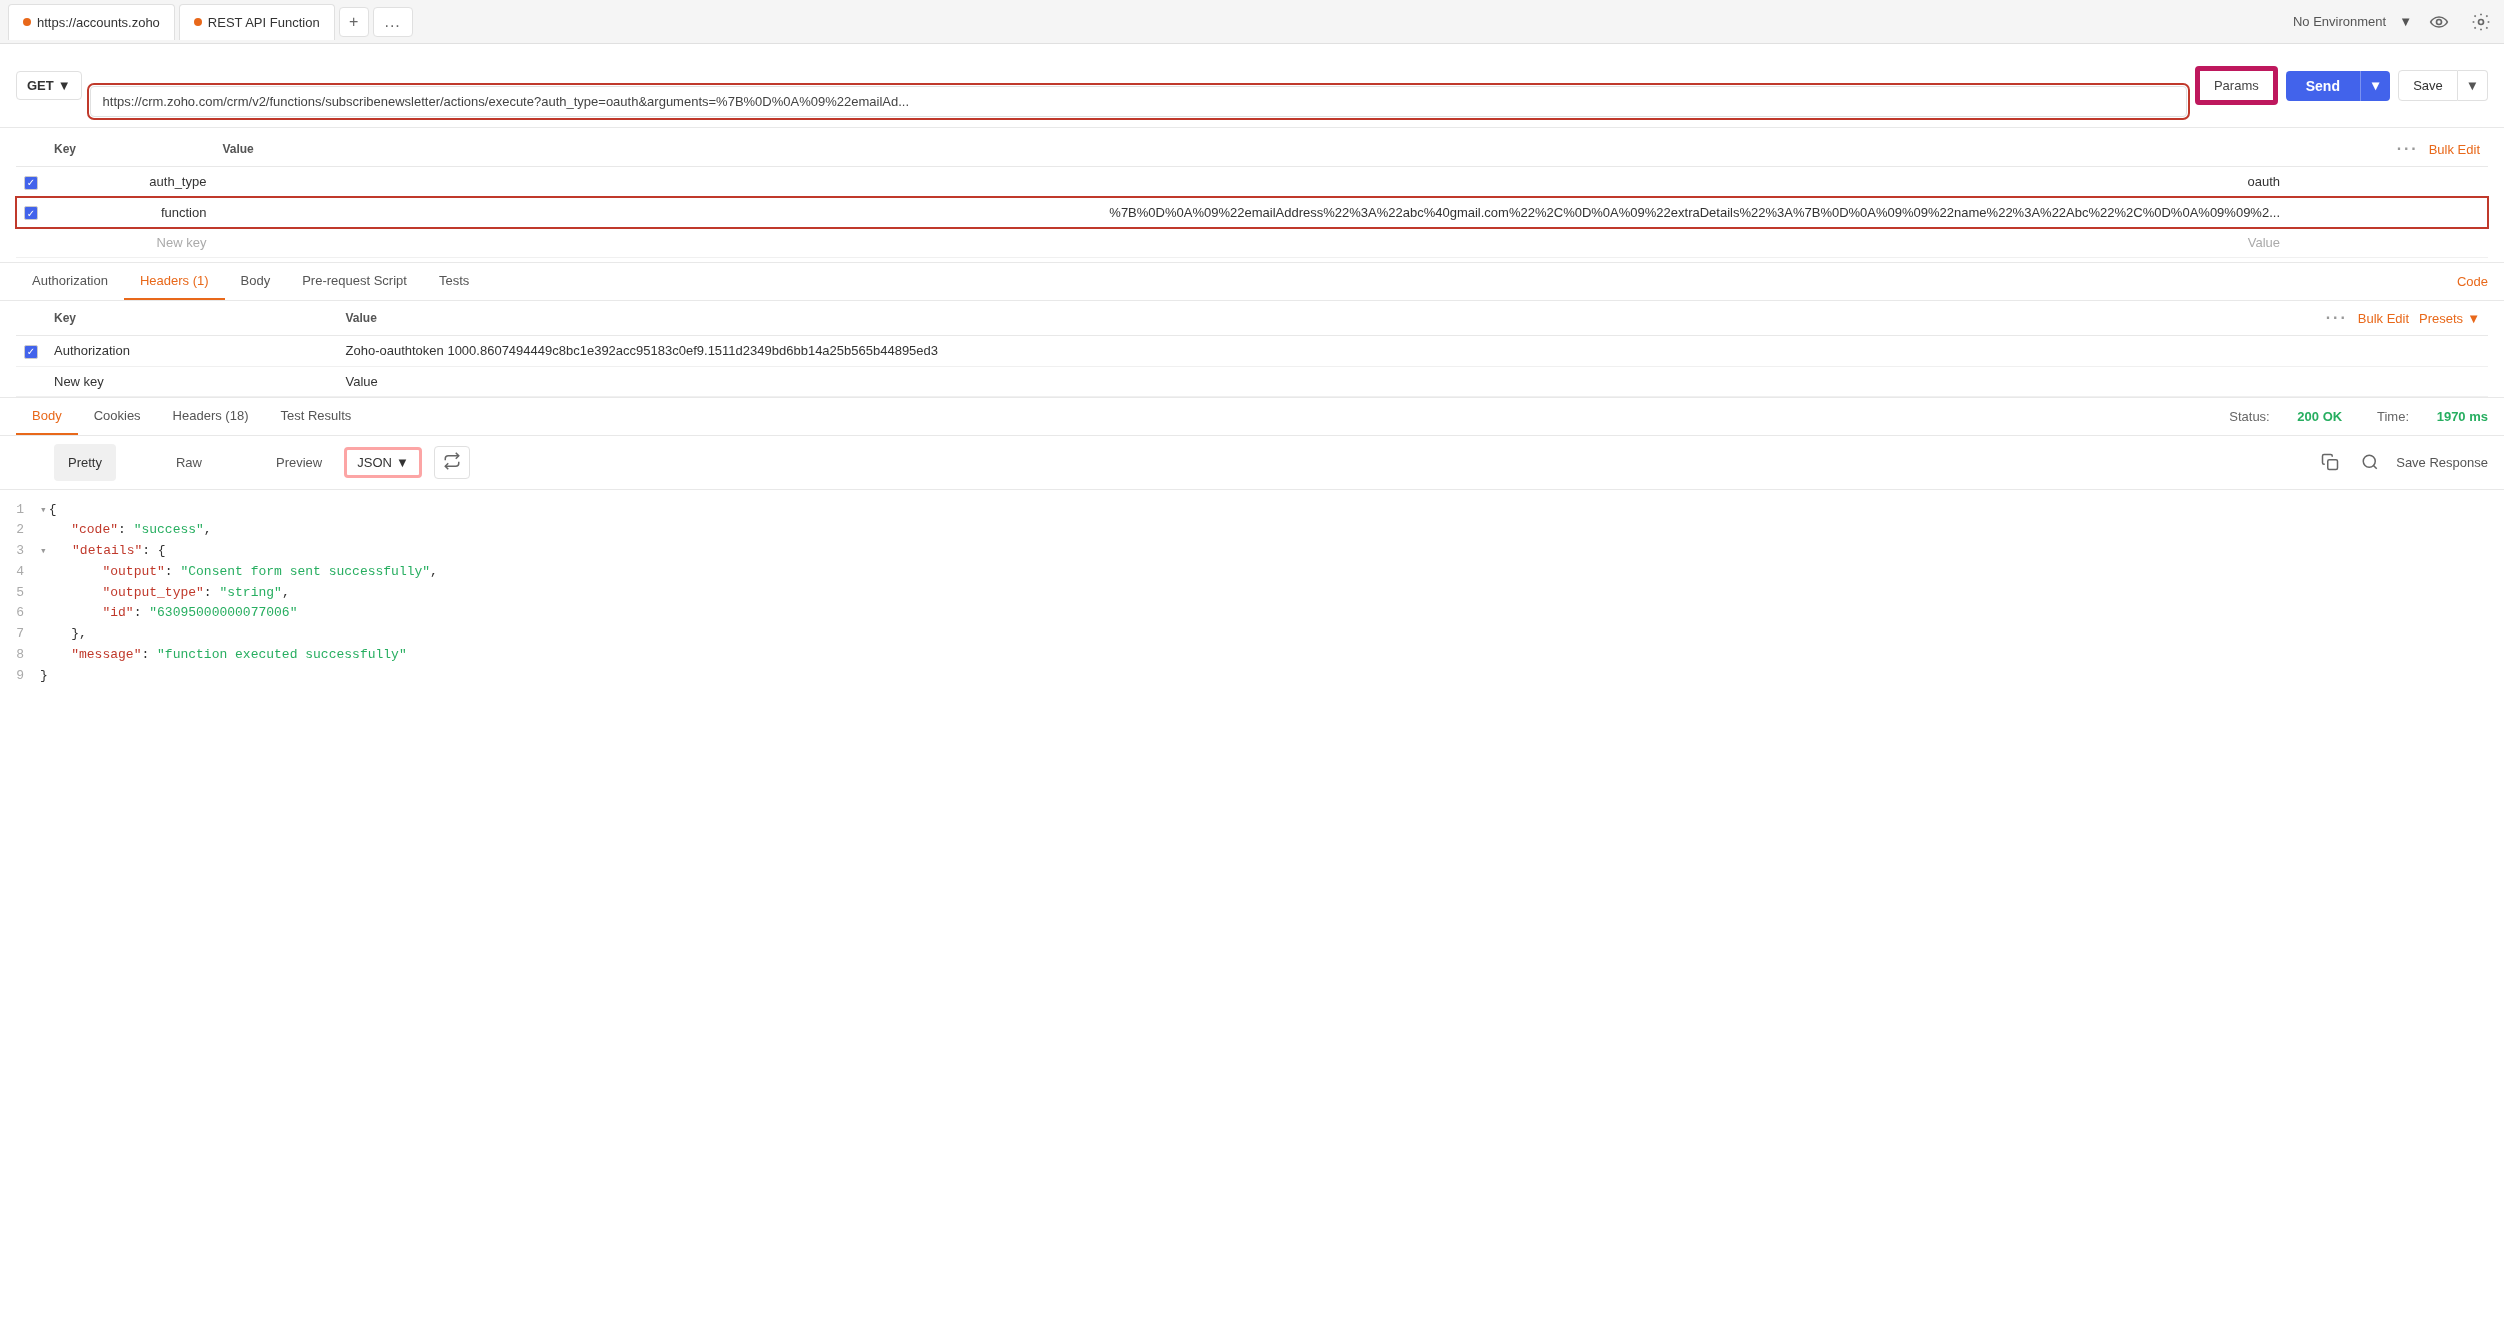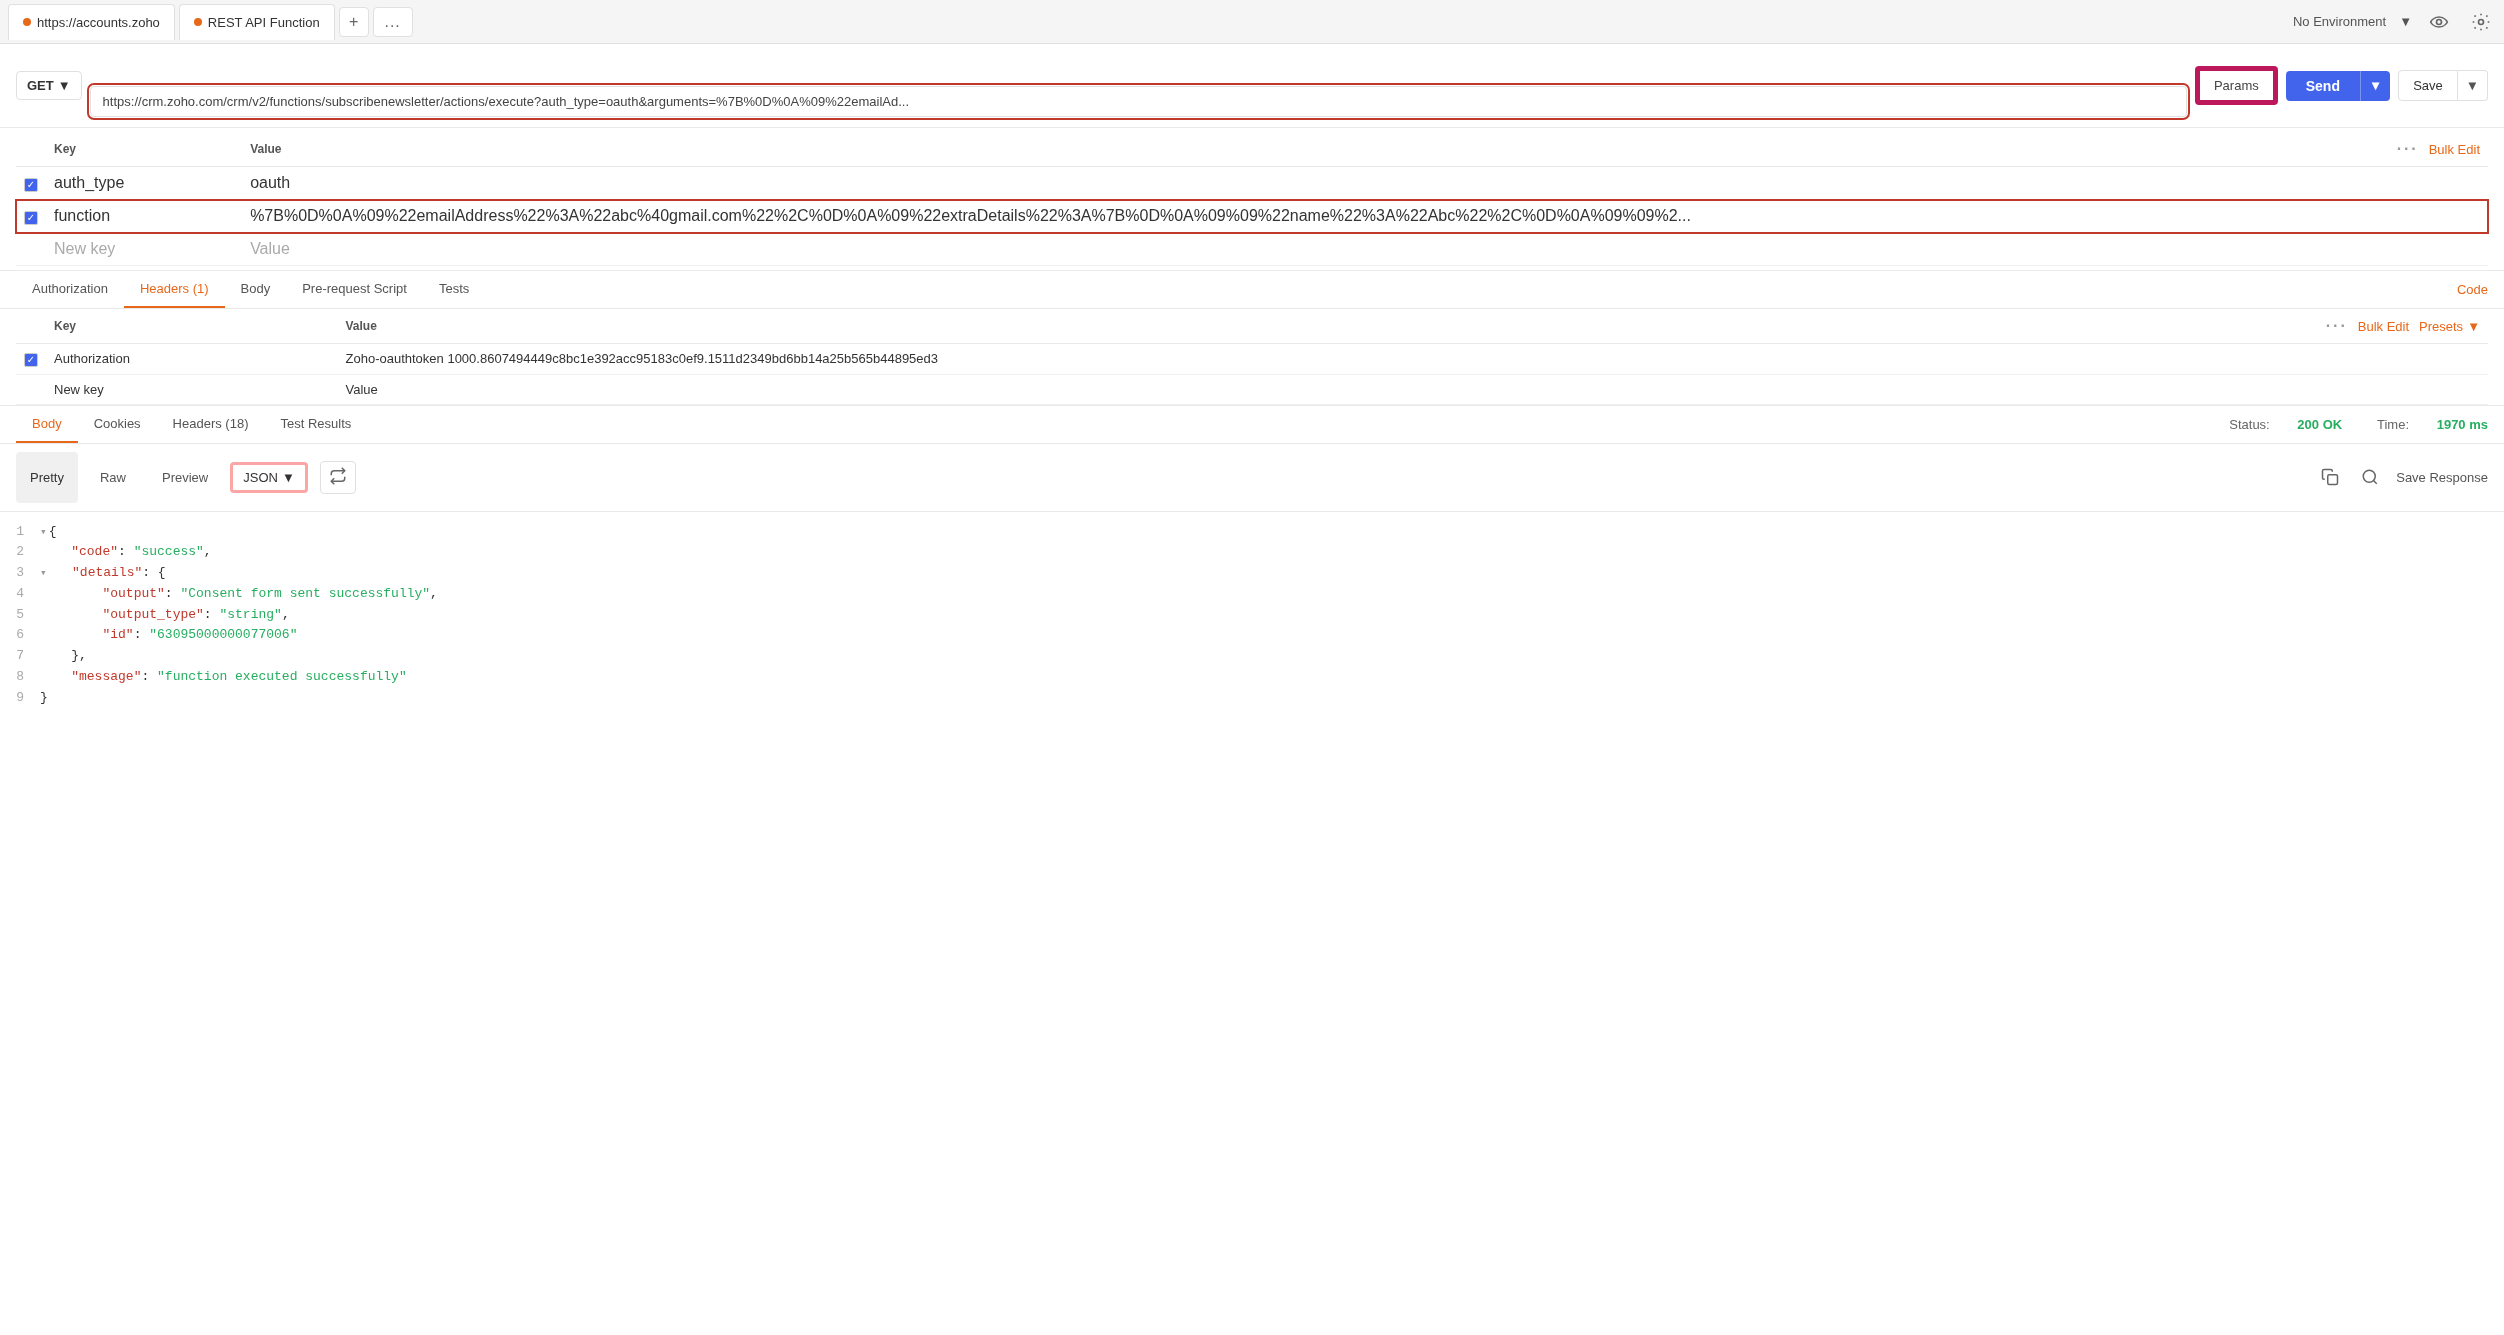--- a/index.html
+++ b/index.html
@@ -177,24 +177,25 @@
     .params-table th {
       text-align: left;
       font-weight: 600;
       font-size: 12px;
       color: #555;
       padding: 8px 8px;
       border-bottom: 1px solid #e8e8e8;
     }
     .params-table td {
       padding: 7px 8px;
-      font-size: 16px;
+      font-size: 13px;
       color: #333;
       border-bottom: 1px solid #f0f0f0;
       vertical-align: middle;
+      text-align: right;
     }
     .check-cell { width: 30px; }
     .params-table .new-key { color: #aaa; }
     .bulk-edit-btn {
       color: #e8681a;
       background: none;
       border: none;
       font-size: 13px;
       cursor: pointer;
       font-weight: 500;
@@ -310,25 +311,26 @@
 
     
     .response-body-toolbar {
       display: flex;
       align-items: center;
       padding: 8px 16px;
       border-bottom: 1px solid #e8e8e8;
       gap: 8px;
     }
     .body-tab {
-      padding: 18px 14px;
-      font-size: 13px;
-      color: #555;
-      cursor: pointer;
-      border-radius: 4px;
+      padding: 11px 14px;
+      font-size: 13px;
+      color: #555;
+      cursor: pointer;
+      border-radius: 4px;
+      margin-left: 38px;
     }
     .body-tab.active {
       background: #f0f0f0;
       color: #333;
       font-weight: 500;
     }
     .format-select {
       display: flex;
       align-items: center;
       gap: 4px;

